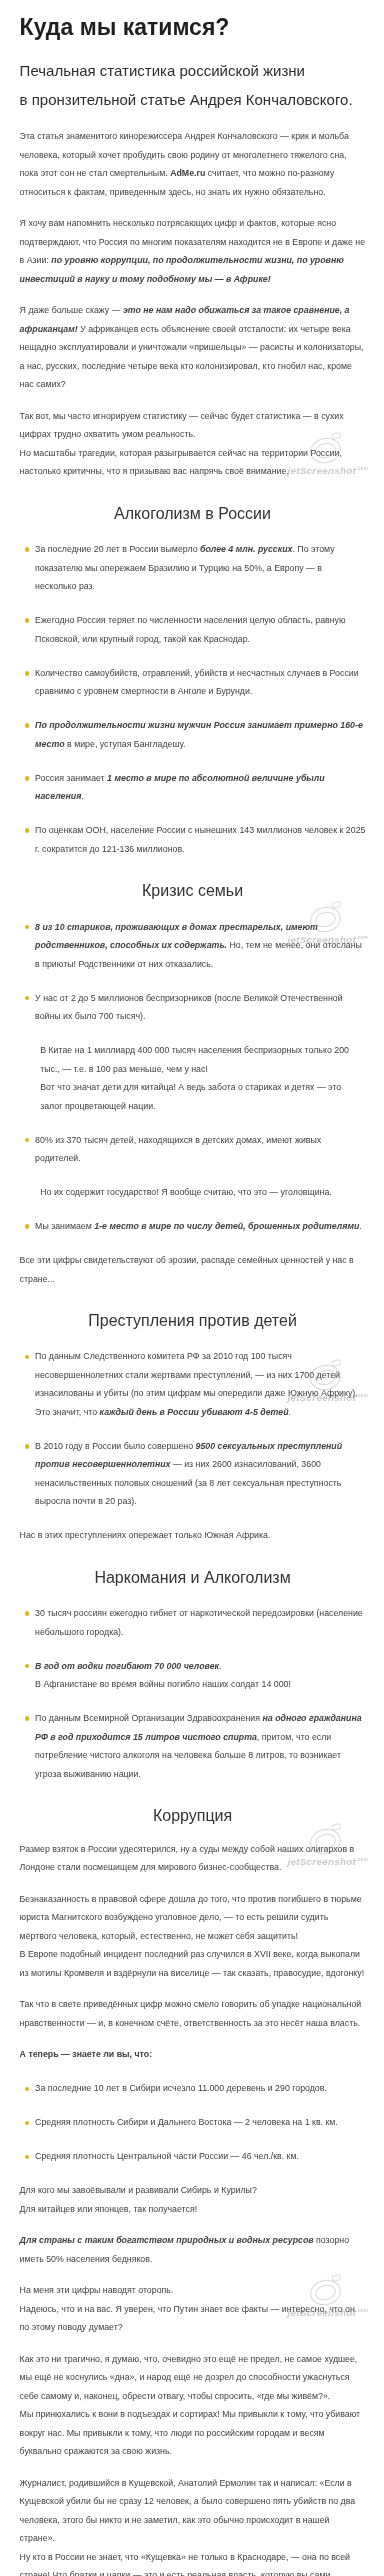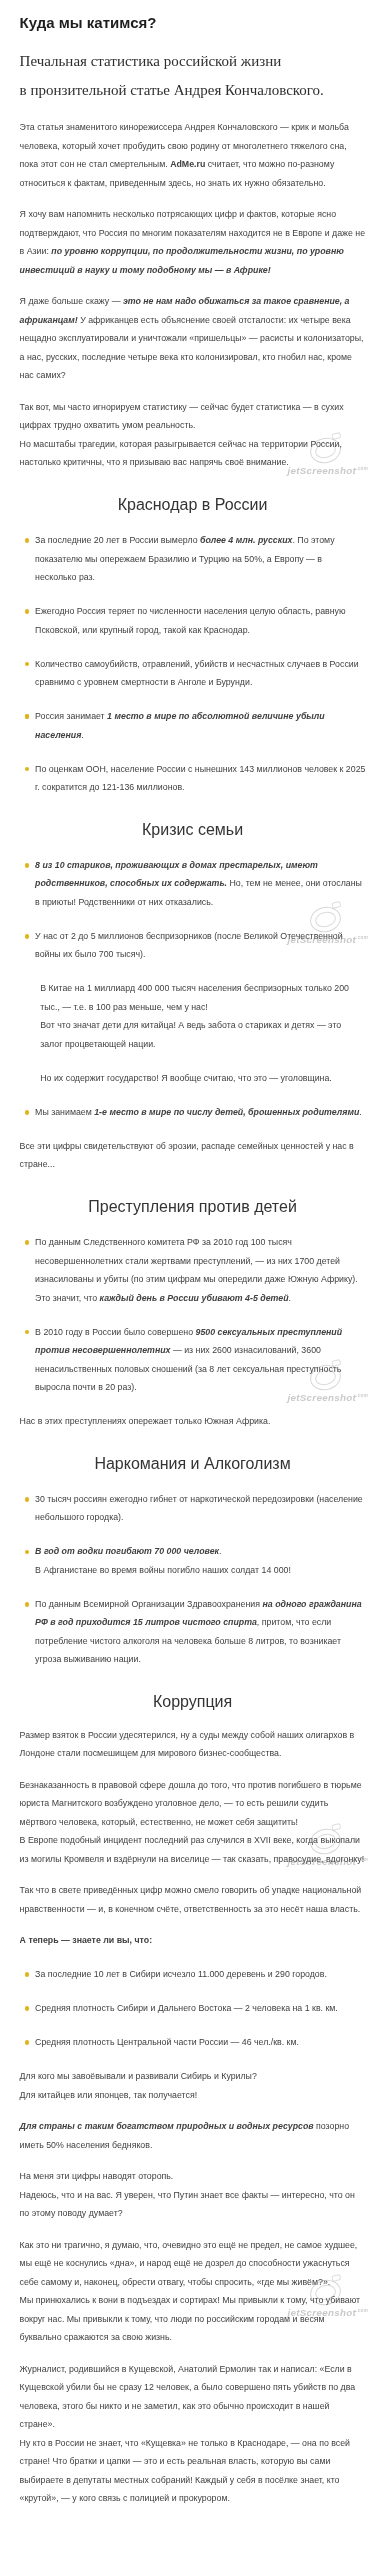--- a/index.html
+++ b/index.html
@@ -1,20 +1,20 @@
 <!DOCTYPE html>
 <html lang="ru" style="font-size:8.2px"><head>
 <meta charset="utf-8">
 <style>
   html,body{margin:0;padding:0;background:#fff;}
   #page{position:relative;width:384px;min-height:2761px;background:#fff;overflow:hidden;
         font-family:"Liberation Sans","DejaVu Sans",sans-serif;color:#414141;}
   #content{padding:9.3px 18.5px 31px 19.6px;box-sizing:border-box;}
-  .doc-title{font-size:15px;line-height:1.15;font-weight:700;color:#1f1f1f;margin:5.2px 0 15.5px;}
-  .doc-subtitle{font-size:15px;line-height:29px;font-weight:400;color:#2e2e2e;margin:0 0 7.2px;white-space:pre-line;font-family:Liberation Serif, serif;}
+  .doc-title{font-size:23px;line-height:1.15;font-weight:700;color:#1f1f1f;margin:5.2px 0 15.5px;}
+  .doc-subtitle{font-size:15px;line-height:29px;font-weight:400;color:#2e2e2e;margin:0 0 7.2px;white-space:pre-line;}
   .sec{font-size:16px;line-height:1.3;font-weight:400;color:#333;text-align:center;margin:23px 0 7.2px;}
   .p,.li,.sub{font-size:8.8px;line-height:18.5px;color:#414141;}
   .p{margin:13px 0;}
   .li{position:relative;padding-left:15.5px;margin:15.5px 0;}
   .sub{padding-left:20.6px;margin:15.5px 0;}
   .dot{position:absolute;left:5.2px;top:7.2px;width:4.6px;height:4.6px;border-radius:50%;}
   .runs{white-space:pre-line;}
   .r-n{font-weight:400;font-style:normal;}
   .r-b{font-weight:700;font-style:normal;}
   .r-bi{font-weight:700;font-style:italic;}
@@ -36,32 +36,33 @@
   <div id="content">
     <h1 class="doc-title">Куда мы катимся?</h1>
     <h2 class="doc-subtitle">Печальная статистика российской жизни
 в пронзительной статье Андрея Кончаловского.</h2>
     <div>
         <div class="p"><span class="runs"><span class="r-n">Эта статья знаменитого кинорежиссера Андрея Кончаловского — крик и мольба человека, который хочет пробудить свою родину от многолетнего тяжелого сна, пока этот сон не стал смертельным. </span><span class="r-b">AdMe.ru</span><span class="r-n"> считает, что можно по-разному относиться к фактам, приведенным здесь, но знать их нужно обязательно.</span></span></div>
         <div class="p"><span class="runs"><span class="r-n">Я хочу вам напомнить несколько потрясающих цифр и фактов, которые ясно подтверждают, что Россия по многим показателям находится не в Европе и даже не в Азии: </span><span class="r-bi">по уровню коррупции, по продолжительности жизни, по уровню инвестиций в науку и тому подобному мы — в Африке!</span></span></div>
         <div class="p"><span class="runs"><span class="r-n">Я даже больше скажу — </span><span class="r-bi">это не нам надо обижаться за такое сравнение, а африканцам!</span><span class="r-n"> У африканцев есть объяснение своей отсталости: их четыре века нещадно эксплуатировали и уничтожали «пришельцы» — расисты и колонизаторы, а нас, русских, последние четыре века кто колонизировал, кто гнобил нас, кроме нас самих?</span></span></div>
         <div class="p"><span class="runs"><span class="r-n">Так вот, мы часто игнорируем статистику — сейчас будет статистика — в сухих цифрах трудно охватить умом реальность.
 Но масштабы трагедии, которая разыгрывается сейчас на территории России, настолько критичны, что я призываю вас напрячь своё внимание.</span></span></div>
-        <h2 class="sec">Краснодар в России</h2>
+        <h2 class="sec">Алкоголизм в России</h2>
         <div class="li"><span class="dot" style="background: rgb(223, 180, 28);"></span><span class="runs"><span class="r-n">За последние 20 лет в России вымерло </span><span class="r-bi">более 4 млн. русских</span><span class="r-n">. По этому показателю мы опережаем Бразилию и Турцию на 50%, а Европу — в несколько раз.</span></span></div>
         <div class="li"><span class="dot" style="background: rgb(223, 180, 28);"></span><span class="runs"><span class="r-n">Ежегодно Россия теряет по численности населения целую область, равную Псковской, или крупный город, такой как Краснодар.</span></span></div>
         <div class="li"><span class="dot" style="background: rgb(223, 180, 28);"></span><span class="runs"><span class="r-n">Количество самоубийств, отравлений, убийств и несчастных случаев в России сравнимо с уровнем смертности в Анголе и Бурунди.</span></span></div>
-        <div class="li"><span class="dot" style="background: rgb(223, 180, 28);"></span></div>
+        <div class="li"><span class="dot" style="background: rgb(223, 180, 28);"></span><span class="runs"><span class="r-bi">По продолжительности жизни мужчин Россия занимает примерно 160-е место</span><span class="r-n"> в мире, уступая Бангладешу.</span></span></div>
         <div class="li"><span class="dot" style="background: rgb(223, 180, 28);"></span><span class="runs"><span class="r-n">Россия занимает </span><span class="r-bi">1 место в мире по абсолютной величине убыли населения</span><span class="r-n">.</span></span></div>
         <div class="li"><span class="dot" style="background: rgb(223, 180, 28);"></span><span class="runs"><span class="r-n">По оценкам ООН, население России с нынешних 143 миллионов человек к 2025 г. сократится до 121-136 миллионов.</span></span></div>
         <h2 class="sec">Кризис семьи</h2>
         <div class="li"><span class="dot" style="background: rgb(223, 180, 28);"></span><span class="runs"><span class="r-bi">8 из 10 стариков, проживающих в домах престарелых, имеют родственников, способных их содержать.</span><span class="r-n"> Но, тем не менее, они отосланы в приюты! Родственники от них отказались.</span></span></div>
         <div class="li"><span class="dot" style="background: rgb(223, 180, 28);"></span><span class="runs"><span class="r-n">У нас от 2 до 5 миллионов беспризорников (после Великой Отечественной войны их было 700 тысяч).</span></span></div>
         <div class="sub"><span class="runs"><span class="r-n">В Китае на 1 миллиард 400 000 тысяч населения беспризорных только 200 тыс., — т.е. в 100 раз меньше, чем у нас!
 Вот что значат дети для китайца! А ведь забота о стариках и детях — это залог процветающей нации.</span></span></div>
+        <div class="li"><span class="dot" style="background: rgb(223, 180, 28);"></span><span class="runs"><span class="r-n">80% из 370 тысяч детей, находящихся в детских домах, имеют живых родителей.</span></span></div>
         <div class="sub"><span class="runs"><span class="r-n">Но их содержит государство! Я вообще считаю, что это — уголовщина.</span></span></div>
         <div class="li"><span class="dot" style="background: rgb(223, 180, 28);"></span><span class="runs"><span class="r-n">Мы занимаем </span><span class="r-bi">1-е место в мире по числу детей, брошенных родителями</span><span class="r-n">.</span></span></div>
         <div class="p"><span class="runs"><span class="r-n">Все эти цифры свидетельствуют об эрозии, распаде семейных ценностей у нас в стране...</span></span></div>
         <h2 class="sec">Преступления против детей</h2>
         <div class="li"><span class="dot" style="background: rgb(223, 180, 28);"></span><span class="runs"><span class="r-n">По данным Следственного комитета РФ за 2010 год 100 тысяч несовершеннолетних стали жертвами преступлений, — из них 1700 детей изнасилованы и убиты (по этим цифрам мы опередили даже Южную Африку). Это значит, что </span><span class="r-bi">каждый день в России убивают 4-5 детей</span><span class="r-n">.</span></span></div>
         <div class="li"><span class="dot" style="background: rgb(223, 180, 28);"></span><span class="runs"><span class="r-n">В 2010 году в России было совершено </span><span class="r-bi">9500 сексуальных преступлений против несовершеннолетних</span><span class="r-n"> — из них 2600 изнасилований, 3600 ненасильственных половых сношений (за 8 лет сексуальная преступность выросла почти в 20 раз).</span></span></div>
         <div class="p"><span class="runs"><span class="r-n">Нас в этих преступлениях опережает только Южная Африка.</span></span></div>
         <h2 class="sec">Наркомания и Алкоголизм</h2>
         <div class="li"><span class="dot" style="background: rgb(223, 180, 28);"></span><span class="runs"><span class="r-n">30 тысяч россиян ежегодно гибнет от наркотической передозировки (население небольшого городка).</span></span></div>
         <div class="li"><span class="dot" style="background: rgb(223, 180, 28);"></span><span class="runs"><span class="r-bi">В год от водки погибают 70 000 человек</span><span class="r-n">.

